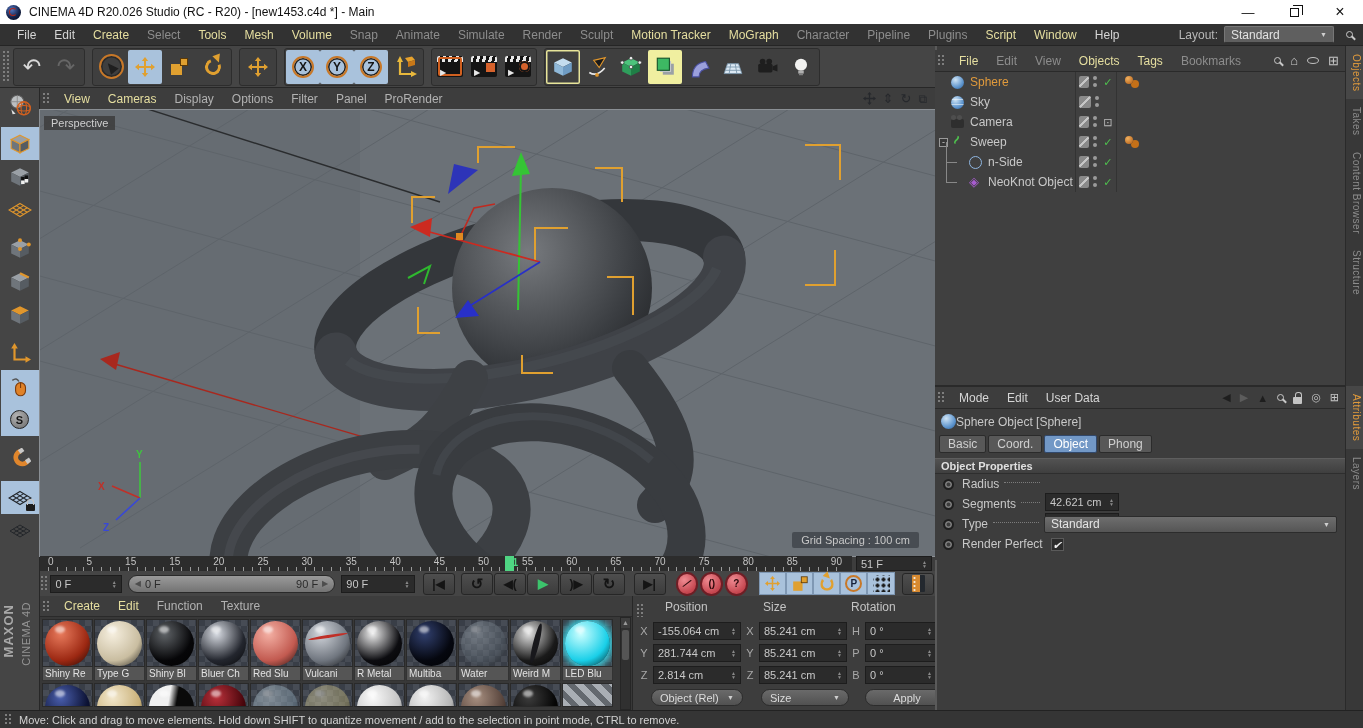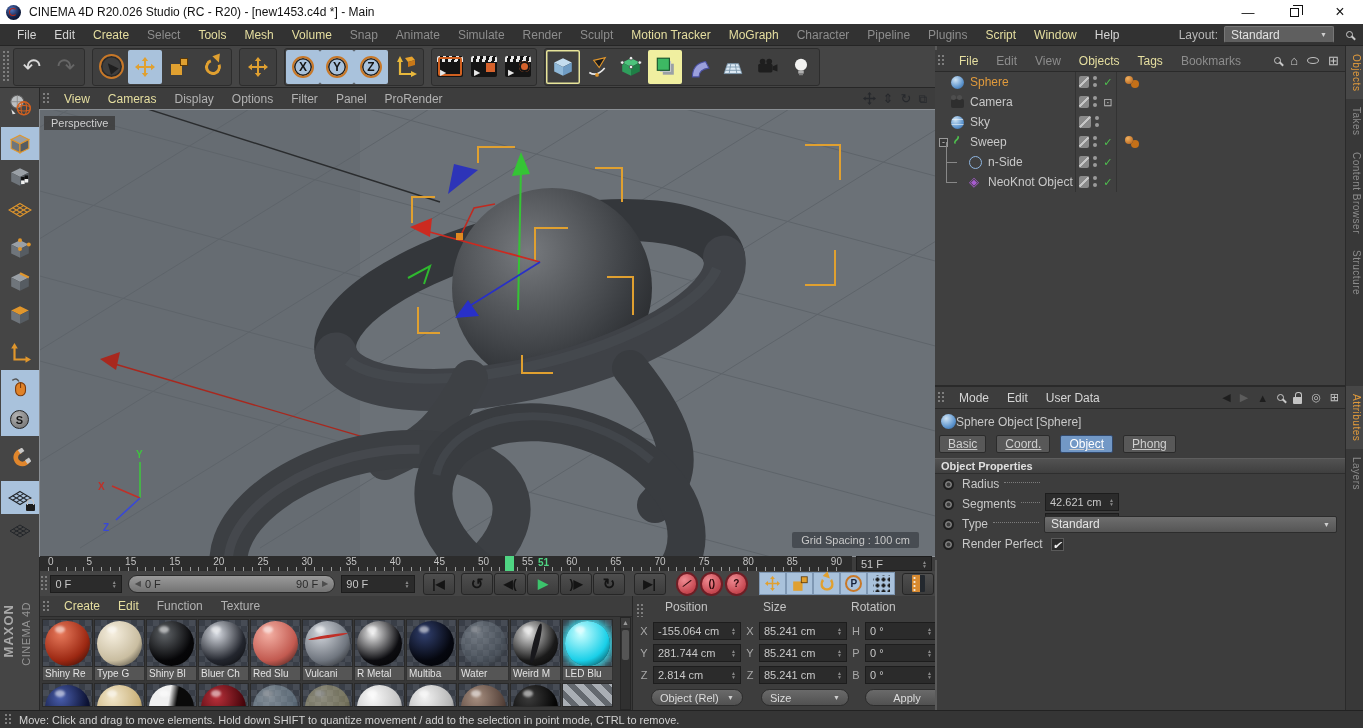--- a/index.html
+++ b/index.html
@@ -85,21 +85,21 @@
   #canvas { left:40px; top:110px; width:895px; height:446px; background:#6b7177; outline:1px solid #8a8f94; }
   .vp-label { position:absolute; left:4px; top:6px; background:#3c3c3cd9; color:#cfcfcf; font-size:11px; padding:1px 7px; }
   .grid-label { position:absolute; right:16px; bottom:8px; background:#3f4448cc; color:#c8c8c8; font-size:11px; padding:2px 9px; border-radius:2px; }
 
   
   #ruler { left:40px; top:556px; width:812px; height:15px; background:#2c2c2c; position:absolute; }
   .ruler-nums { display:flex; justify-content:space-between; padding:0 10px 0 8px; font-size:10px; color:#c4c4c4; }
   .ruler-ticks { position:absolute; left:8px; right:8px; bottom:0; height:4px;
     background:repeating-linear-gradient(90deg,#9a9a9a 0 1px,transparent 1px 8.85px); }
   .playhead { position:absolute; left:465px; top:0; width:9px; height:15px; }
-  .playhead-label { position:absolute; left:498px; top:1px; font-size:10px; font-weight:bold; }
+  .playhead-label { position:absolute; left:467px; top:1px; font-size:10px; font-weight:bold; }
   #curframe { left:856px; top:556px; width:76px; height:15px; }
   #transport { left:40px; top:571px; width:895px; height:25px; background:#454545; display:flex; align-items:center; }
   .field { background:#2b2b2b; border:1px solid #1d1d1d; color:#c8c8c8; font-size:11px; display:flex; align-items:center; padding:0 4px; height:18px; }
   .stp { margin-left:auto; display:flex; flex-direction:column; color:#8a8a8a; font-size:5px; line-height:4px; padding-left:4px; }
   .rangebar { height:18px; background:linear-gradient(#9a9a9a,#737373); border:1px solid #2a2a2a; border-radius:9px;
     display:flex; align-items:center; color:#2b2b2b; font-size:11px; padding:0 6px; }
   .rangebar .cap { color:#4d4d4d; font-size:8px; }
   .tbtn { min-width:32px; height:22px; background:linear-gradient(#4e4e4e,#3c3c3c); border:1px solid #262626; border-radius:3px;
     display:flex; align-items:center; justify-content:center; color:#141414; font-size:12px; font-weight:bold; margin-right:1px; }
   .tbtn .green { color:#3cc46c; font-size:13px; }
@@ -181,21 +181,21 @@
   [data-state="check"] .s-check { display:inline-block; }
   [data-state="target"] .s-target { display:inline-block; }
   .tagdots { position:absolute; left:190px; width:20px; height:12px; }
   .tagdots::before { content:""; position:absolute; width:8px; height:8px; border-radius:50%;
     background:radial-gradient(circle at 35% 30%,#f0b060,#b05a10); box-shadow:6px 4px 0 0 #c47018; }
 
   
   #am { left:935px; top:385px; width:410px; height:175px; position:absolute; background:#3d3d3d; border-top:2px solid #2a2a2a; font-size:12px; }
   .am-title { display:flex; align-items:center; gap:0; padding:5px 6px 2px; color:#c8c8c8; }
   .am-sph { width:15px; height:15px; border-radius:50%; background:radial-gradient(circle at 35% 30%,#cfe4f5,#5c93cc 62%,#2d5e96); }
-  .am-tabs { display:flex; gap:10px; padding:4px 4px 5px;text-decoration:underline; }
+  .am-tabs { display:flex; gap:2px; padding:4px 4px 5px; }
   .am-tab { background:#585858; border:1px solid #2b2b2b; border-radius:2px; padding:1px 8px; color:#cfcfcf; font-size:12px; }
   .am-tab[data-active="true"] { background:#7298c6; color:#fff; border-color:#31486b; }
   .am-section { background:linear-gradient(#525252,#3f3f3f); border-top:1px solid #5e5e5e; border-bottom:1px solid #2e2e2e; font-weight:bold; color:#e0e0e0; font-size:11px; padding:1px 6px; }
   .am-row { display:flex; align-items:center; height:20px; padding:0 8px; }
   .oring { width:11px; height:11px; border-radius:50%; border:2px solid #1f1f1f; box-shadow:inset 0 0 0 1.5px #808080; flex:none; margin-right:8px; }
   .am-lab { color:#c8c8c8; white-space:nowrap; }
   .leader { flex:1; border-bottom:1px dotted #7c7c7c; margin:0 5px 4px 5px; min-width:4px; }
   .am-field { width:74px;margin-top:36px; }
   .am-dd { width:293px; background:linear-gradient(#6e6e6e,#555); border:1px solid #2c2c2c; border-radius:2px; height:17px;
     display:flex; align-items:center; padding:0 6px; color:#e4e4e4; font-size:12px; }
@@ -1019,40 +1019,40 @@
         <span class="om-ic" data-icon="sphere"></span>
         <span class="om-name">Sphere</span>
         <span class="om-cols">
           <span class="laysq"></span>
           <span class="vdots"></span>
           <span class="s-check">✓</span>
 
         </span>
         <span class="tagdots"></span>
       </div>
+        <div class="om-row" data-selected="false" data-child="false" data-state="none" data-tags="false" data-expander="false">
+        <span class="expander">-</span>
+        <span class="om-ic" data-icon="sky"></span>
+        <span class="om-name">Sky</span>
+        <span class="om-cols">
+          <span class="laysq"></span>
+          <span class="vdots"></span>
+
+        </span>
+
+      </div>
         <div class="om-row" data-selected="false" data-child="false" data-state="target" data-tags="false" data-expander="false">
         <span class="expander">-</span>
         <span class="om-ic" data-icon="camera"></span>
         <span class="om-name">Camera</span>
         <span class="om-cols">
           <span class="laysq"></span>
           <span class="vdots"></span>
 
           <span class="s-target">⊡</span>
-        </span>
-
-      </div>
-        <div class="om-row" data-selected="false" data-child="false" data-state="none" data-tags="false" data-expander="false">
-        <span class="expander">-</span>
-        <span class="om-ic" data-icon="sky"></span>
-        <span class="om-name">Sky</span>
-        <span class="om-cols">
-          <span class="laysq"></span>
-          <span class="vdots"></span>
-
         </span>
 
       </div>
         <div class="om-row" data-selected="false" data-child="false" data-state="check" data-tags="true" data-expander="true">
         <span class="expander">-</span>
         <span class="om-ic" data-icon="sweep"></span>
         <span class="om-name">Sweep</span>
         <span class="om-cols">
           <span class="laysq"></span>
           <span class="vdots"></span>

